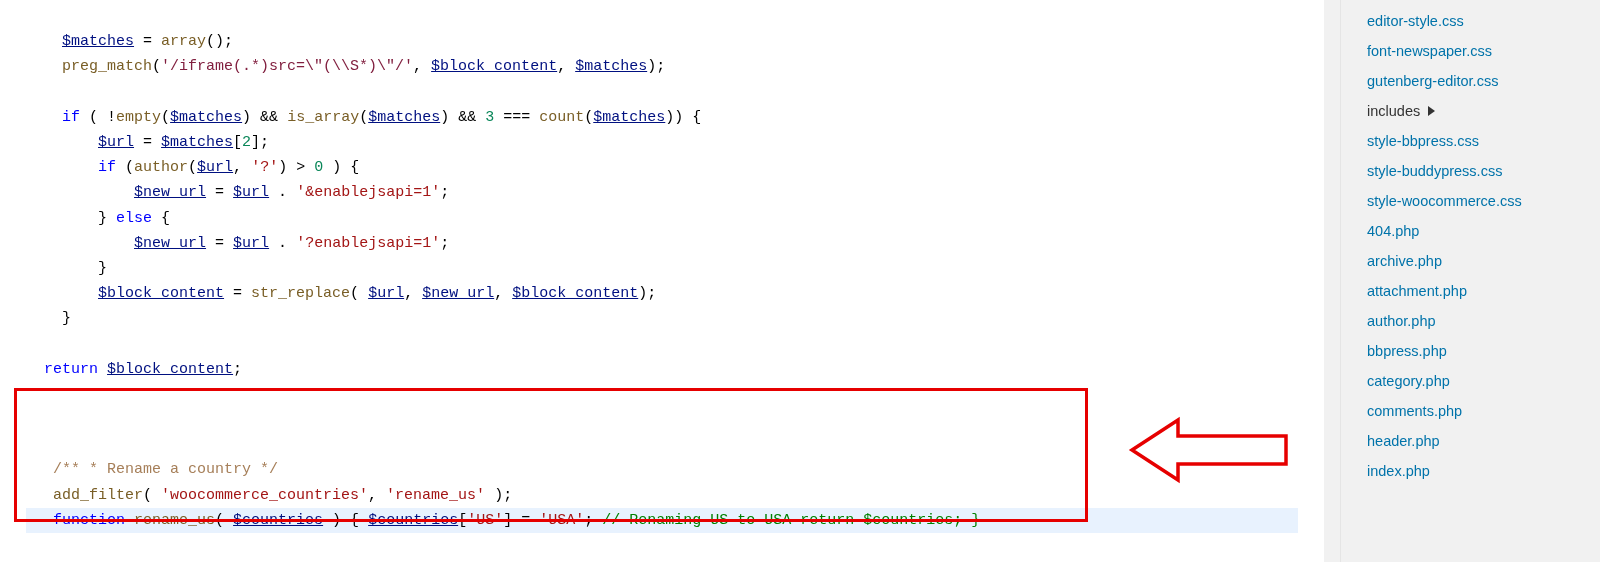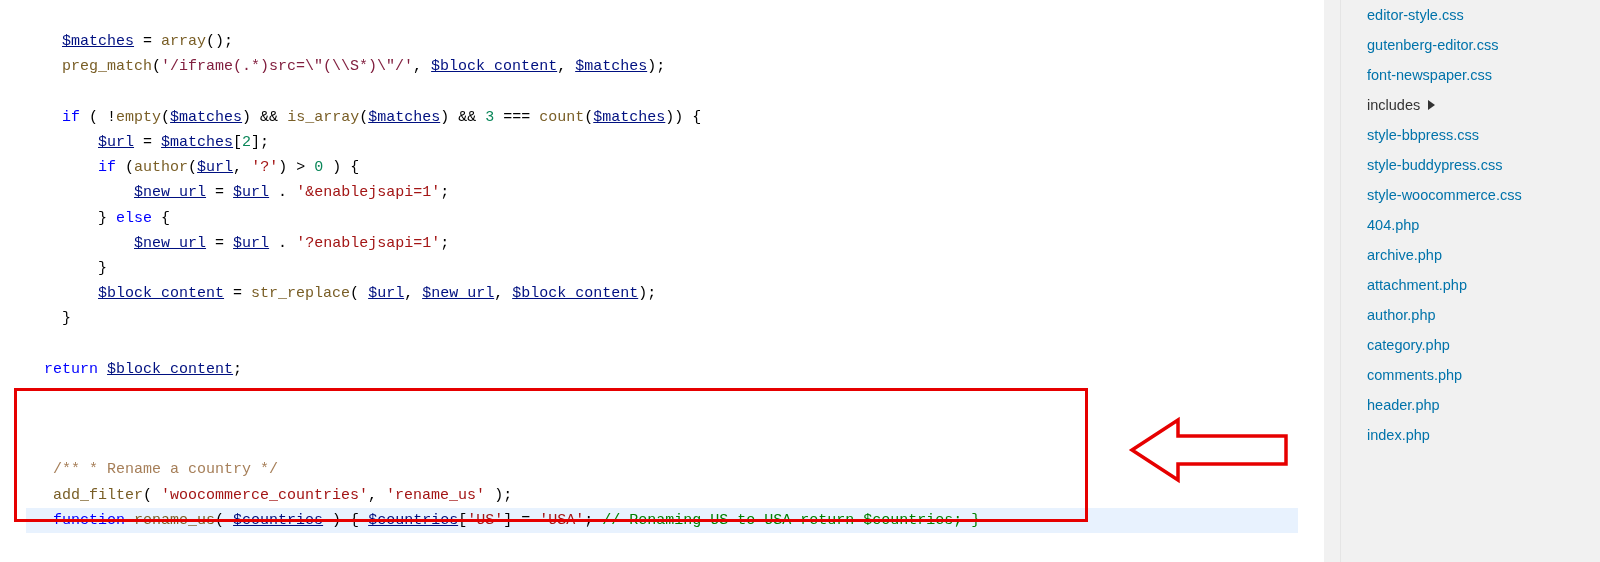--- a/index.html
+++ b/index.html
@@ -58,21 +58,21 @@
     .sidebar-wrap {
       width: 260px;
       background: #f1f1f1;
       border-left: 1px solid #e5e5e5;
       padding: 0;
       display: flex;
       flex-direction: column;
     }
     .file-list {
       list-style: none;
-      padding: 0 0 0 22px;
+      padding: 6px 0 0 22px;
     }
     .file-list li {
       padding: 7px 4px;
       font-family: -apple-system, "Segoe UI", Arial, sans-serif;
       font-size: 14.5px;
       color: #0073aa;
       cursor: pointer;
       display: flex;
       align-items: center;
       gap: 6px;
@@ -135,24 +135,24 @@
   </div>
 
   <div class="scrollbar-right"></div>
 
   <aside class="sidebar-wrap">
     <ul class="file-list">
         <li>
           <span>editor-style.css</span>
         </li>
         <li>
-          <span>gutenberg-editor.css</span>
+          <span>font-newspaper.css</span>
         </li>
         <li>
-          <span>font-newspaper.css</span>
+          <span>gutenberg-editor.css</span>
         </li>
         <li class="folder">
           <span>includes</span>
           <span class="folder-caret"></span>
         </li>
         <li>
           <span>style-bbpress.css</span>
         </li>
         <li>
           <span>style-buddypress.css</span>
@@ -166,20 +166,23 @@
         <li>
           <span>archive.php</span>
         </li>
         <li>
           <span>attachment.php</span>
         </li>
         <li>
           <span>author.php</span>
         </li>
         <li>
+          <span>bbpress.php</span>
+        </li>
+        <li>
           <span>category.php</span>
         </li>
         <li>
           <span>comments.php</span>
         </li>
         <li>
           <span>header.php</span>
         </li>
         <li>
           <span>index.php</span>

